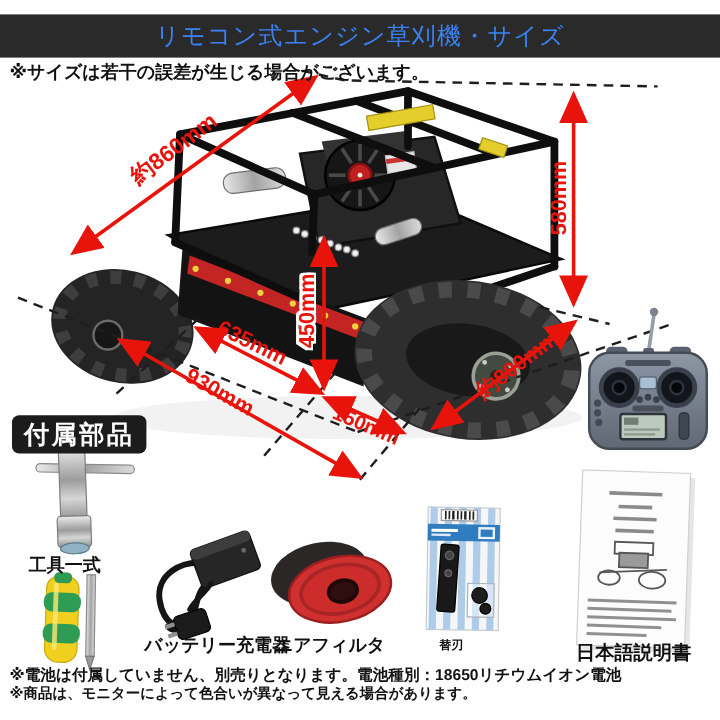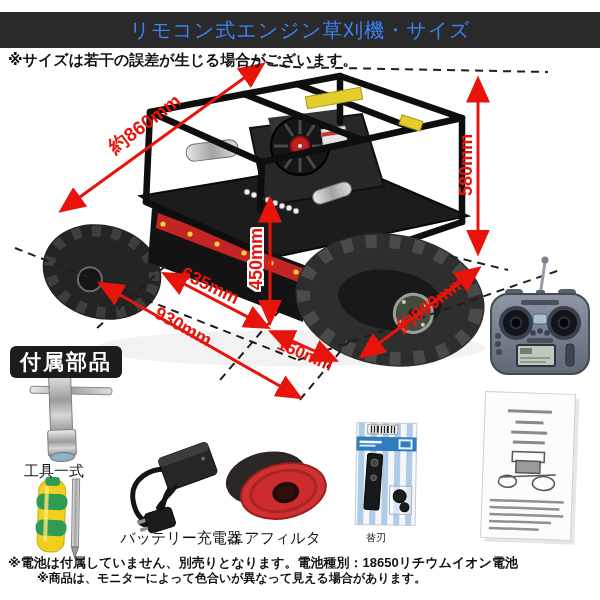--- a/index.html
+++ b/index.html
@@ -31,28 +31,28 @@
     text-shadow:-2px -2px 0 #fff,2px -2px 0 #fff,-2px 2px 0 #fff,2px 2px 0 #fff,
                  0 -2px 0 #fff,0 2px 0 #fff,-2px 0 0 #fff,2px 0 0 #fff;
   }
   
   .section-badge{
     position:absolute;left:10px;top:346px;width:112px;height:32px;background:#1c1c1c;
     border-radius:6px;display:flex;align-items:center;justify-content:center;z-index:6;
   }
   .section-badge span{color:#fff;font-size:21px;font-weight:bold;letter-spacing:2px;white-space:nowrap;}
   .item-label{
-    position:absolute;color:#111;font-weight:normal;white-space:nowrap;z-index:6;
+    position:absolute;color:#111;font-weight:bold;white-space:nowrap;z-index:6;
     transform:translate(-50%,-50%);
   }
   
   .footnotes{position:absolute;left:8px;top:556px;width:588px;z-index:6;}
   .footnotes p{margin:0 0 1px 0;color:#111;font-weight:bold;line-height:14px;}
   .footnotes p.first{font-size:13px;}
-  .footnotes p.rest{font-size:12px;margin-left:29px;}
+  .footnotes p.rest{font-size:12px;}
 </style>
 </head>
 <body>
 
 <div class="stage">
 
   <svg class="scene" viewBox="0 0 600 600" aria-hidden="true">
     <defs>
       <linearGradient id="met" x1="0" y1="0" x2="0" y2="1">
         <stop offset="0" stop-color="#ececec"></stop>
@@ -322,19 +322,20 @@
   <span class="dim" style="left:431px;top:304px;font-size:18px;transform:translate(-50%,-50%) rotate(-37deg);">約800mm</span>
 
   <div class="section-badge">
     <span>付属部品</span>
   </div>
 
   <span class="item-label" style="left:54px;top:471px;font-size:15px;">工具一式</span>
   <span class="item-label" style="left:275px;top:538px;font-size:15px;">エアフィルタ</span>
   <span class="item-label" style="left:181px;top:538px;font-size:15px;">バッテリー充電器</span>
   <span class="item-label" style="left:376px;top:538px;font-size:10px;">替刃</span>
+  <span class="item-label" style="left:528px;top:545px;font-size:16px;">日本語説明書</span>
 
   <div class="footnotes">
     <p class="first">※電池は付属していません、別売りとなります。電池種別：18650リチウムイオン電池</p>
     <p class="rest">※商品は、モニターによって色合いが異なって見える場合があります。</p>
   </div>
 
 </div>
 
 </body></html>

